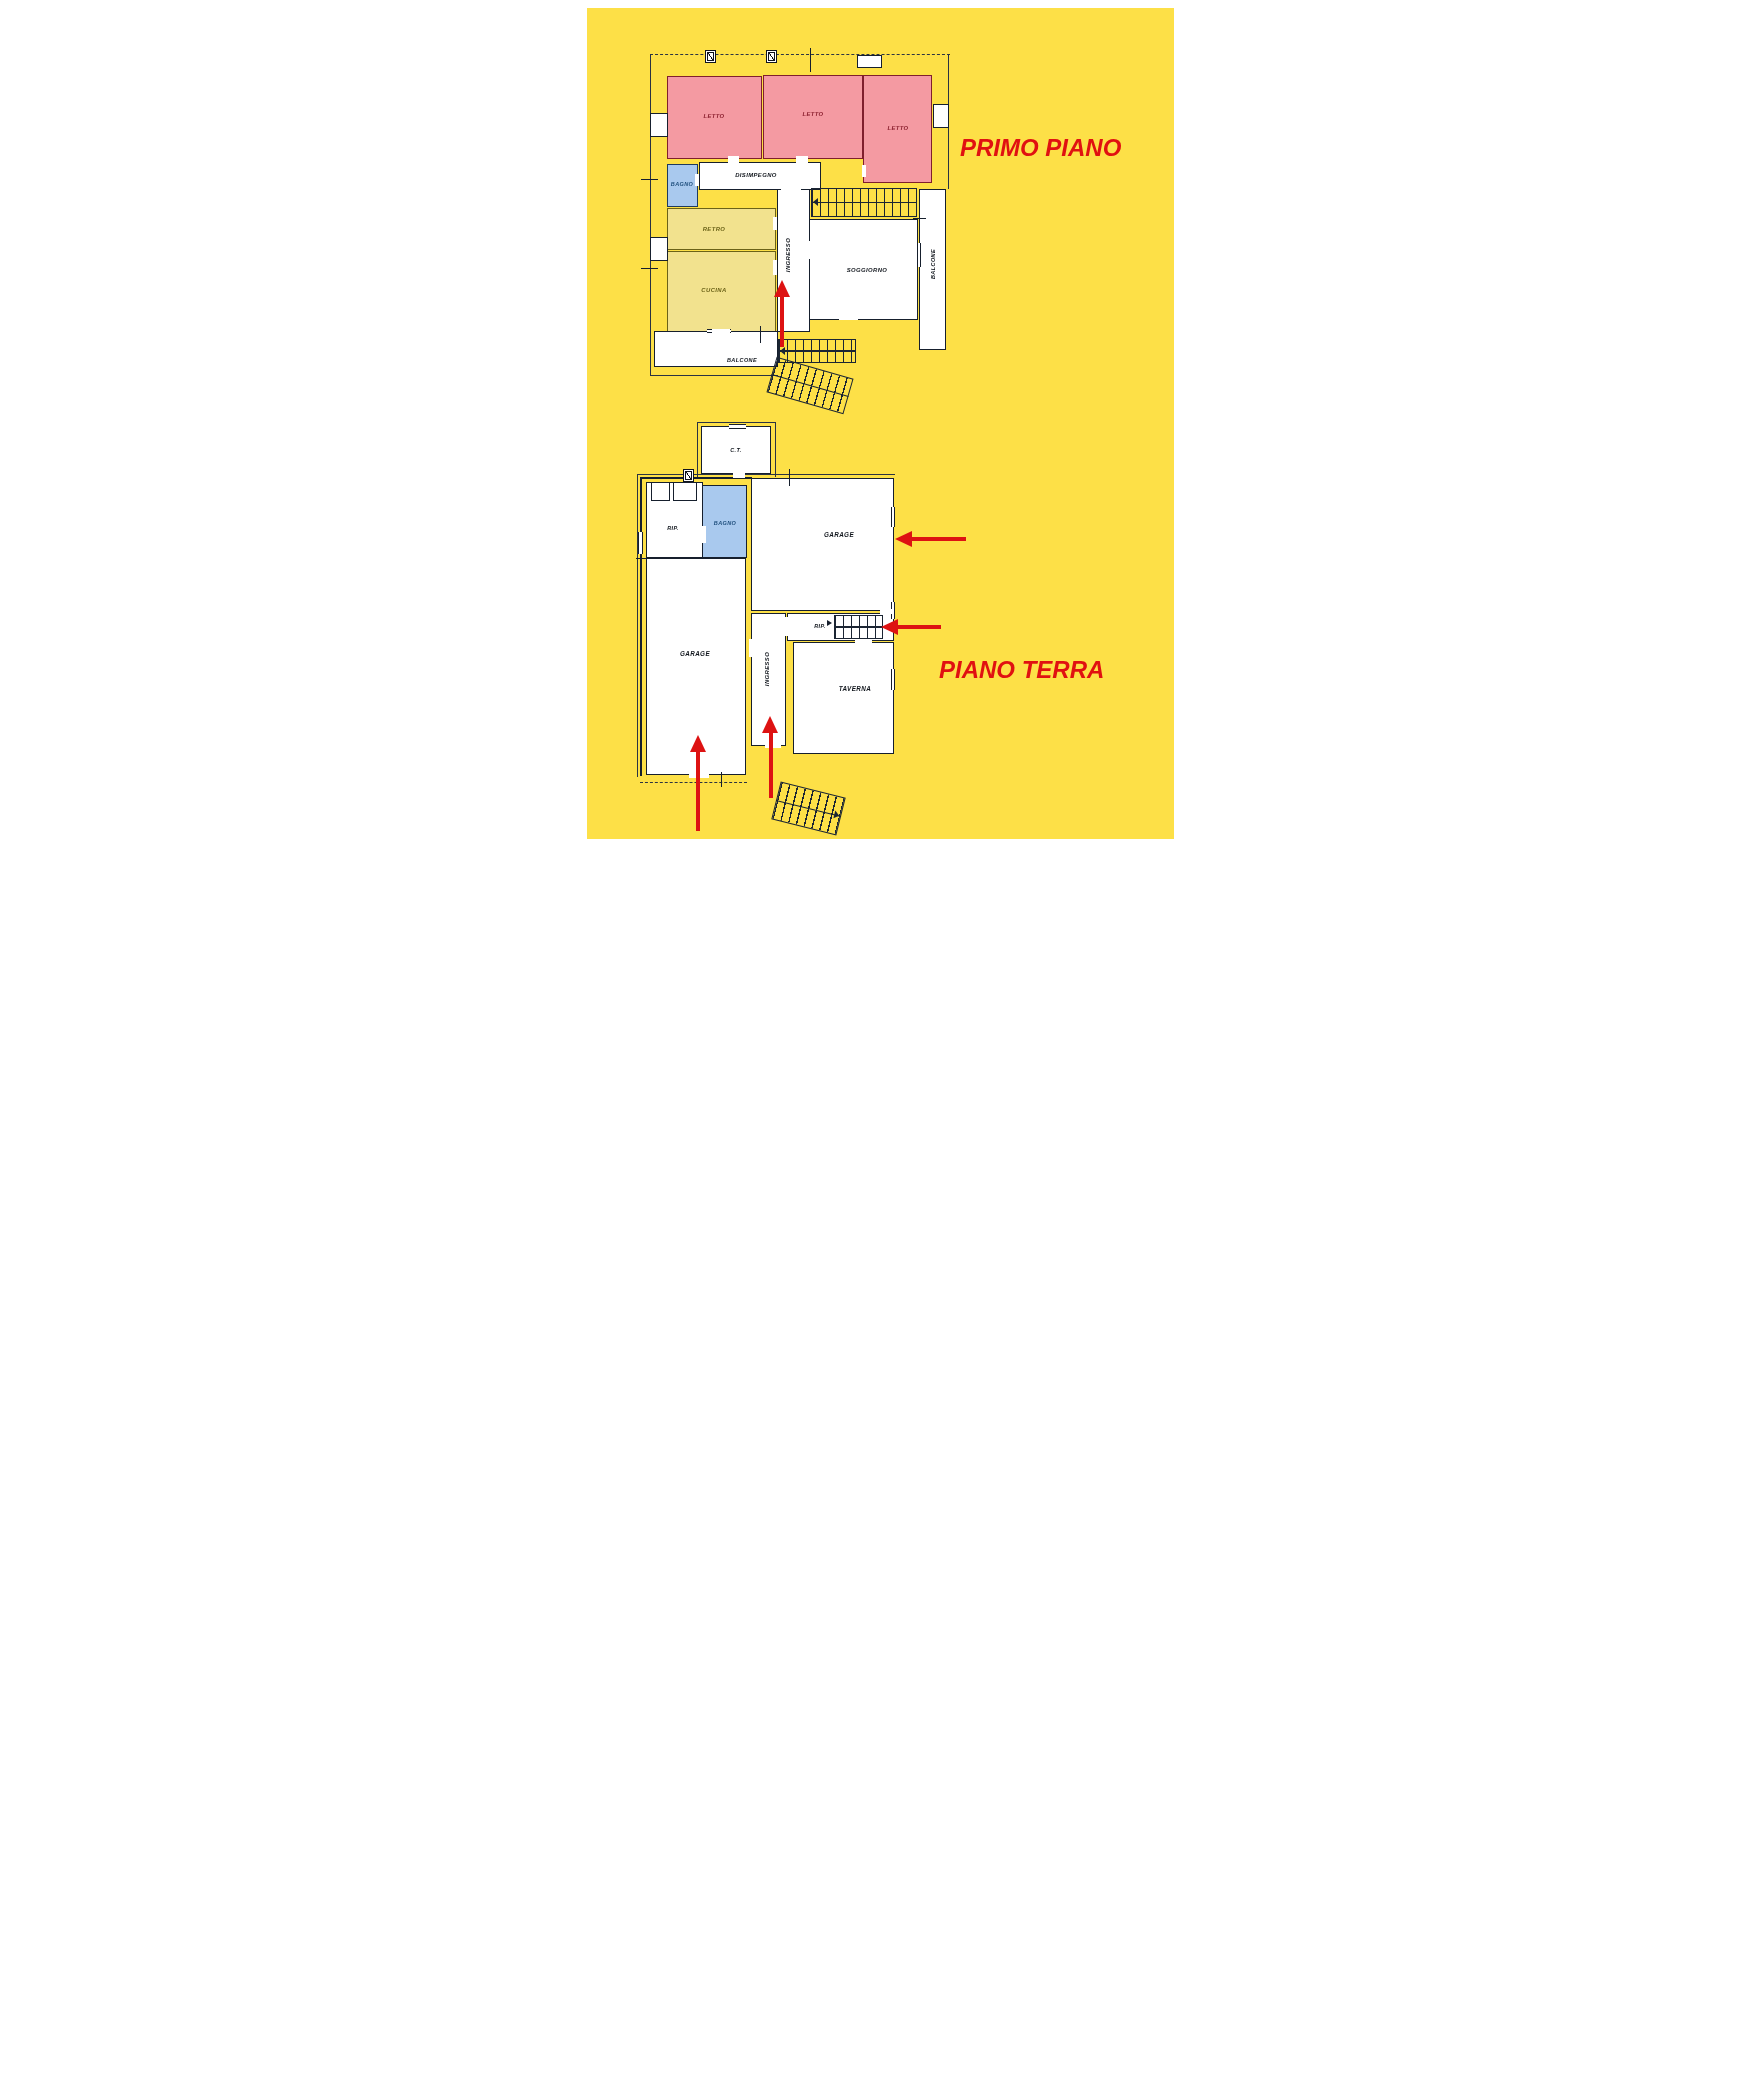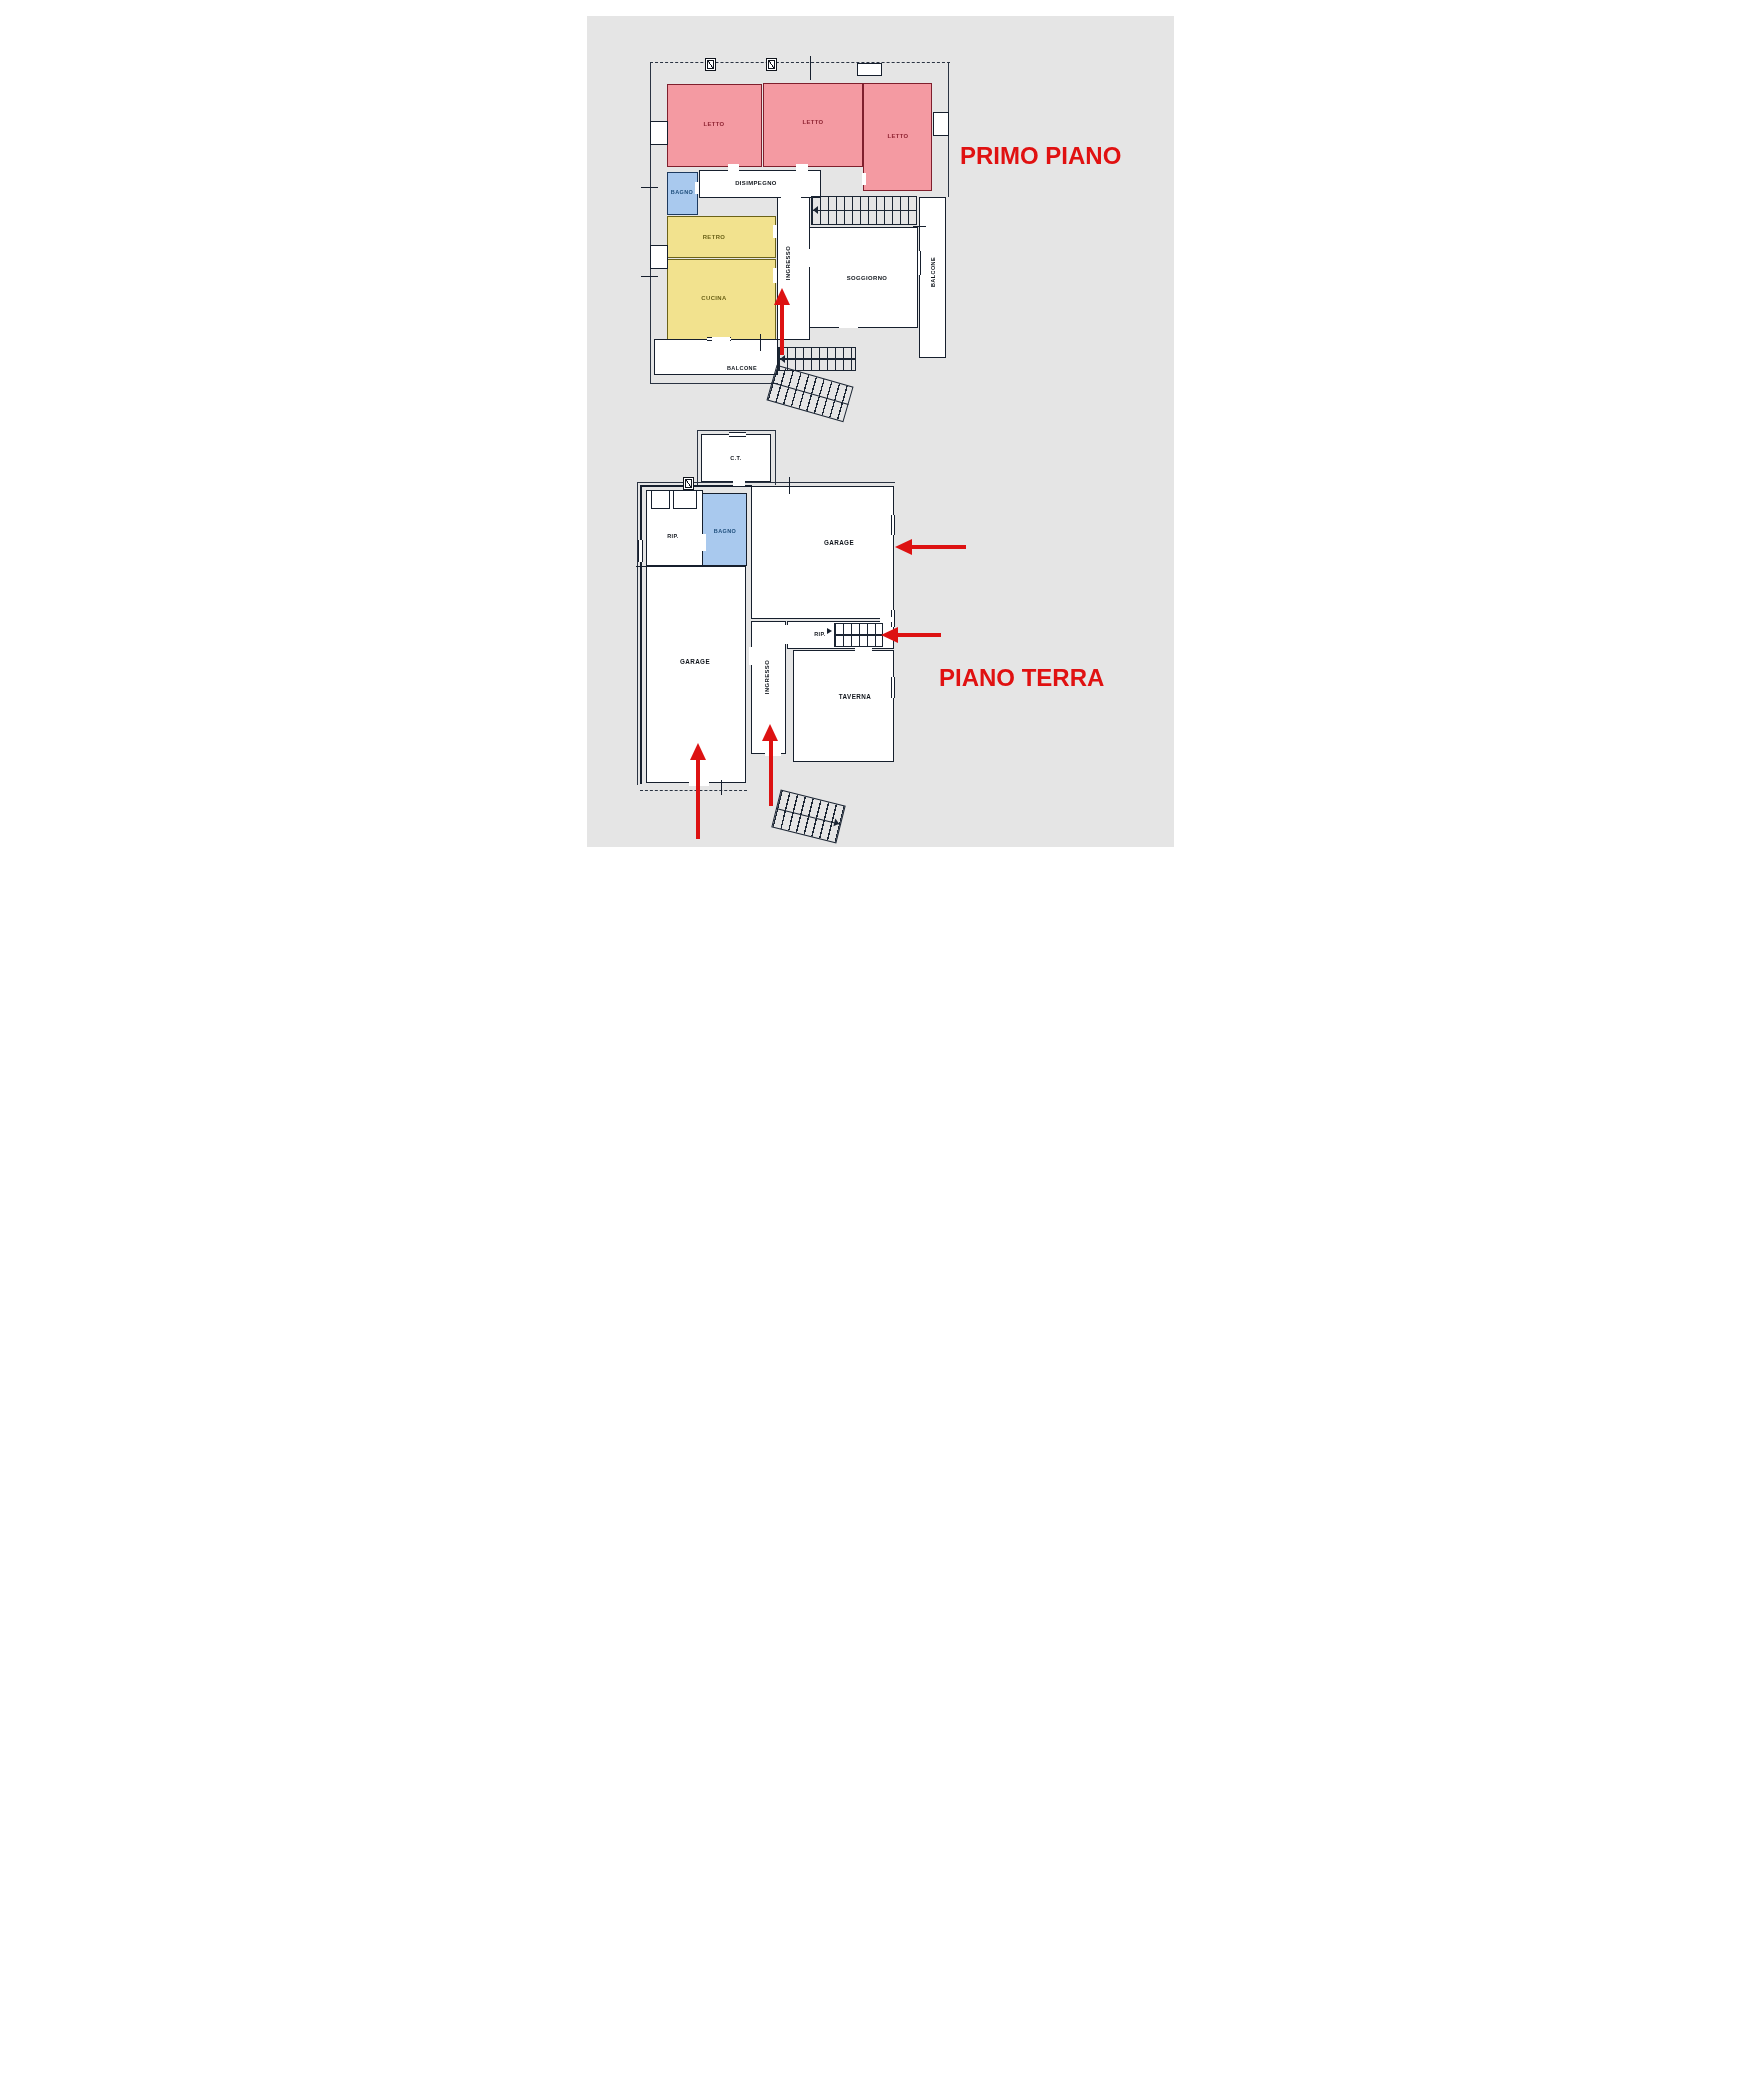--- a/index.html
+++ b/index.html
@@ -1,17 +1,17 @@
 <!DOCTYPE html>
 <html style="font-size:6.7px"><head>
 <meta charset="utf-8">
 <style>
   html,body{margin:0;padding:0;background:#ffffff;}
-  .canvas{position:relative;width:587px;height:831px;margin:16px auto;background:#e5e5e5;
-          font-family:"Liberation Sans",sans-serif;overflow:hidden;}
+  .canvas{position:relative;width:587px;height:831px;margin:8px auto;background:#fde047;
+          font-family:"Liberation Sans",sans-serif;overflow:hidden;font-style:italic;}
   
   .room{position:absolute;box-sizing:border-box;background:#fff;border:1.3px solid #161f2d;}
   .room.pink{background:#f49aa2;border-color:#7f1f2d;}
   .room.blue{background:#a9c9ee;}
   .room.blue1{background:#a9c9ee;border-color:#1d3a5f;}
   .room.yellow{background:#f2e28e;border-color:#6b6218;}
   
   .lbl{position:absolute;transform:translate(-50%,-50%);font-weight:700;font-size:5.9px;
        letter-spacing:0.4px;color:#10151c;white-space:nowrap;}
   .lbl.v{transform:translate(-50%,-50%) rotate(-90deg);}

